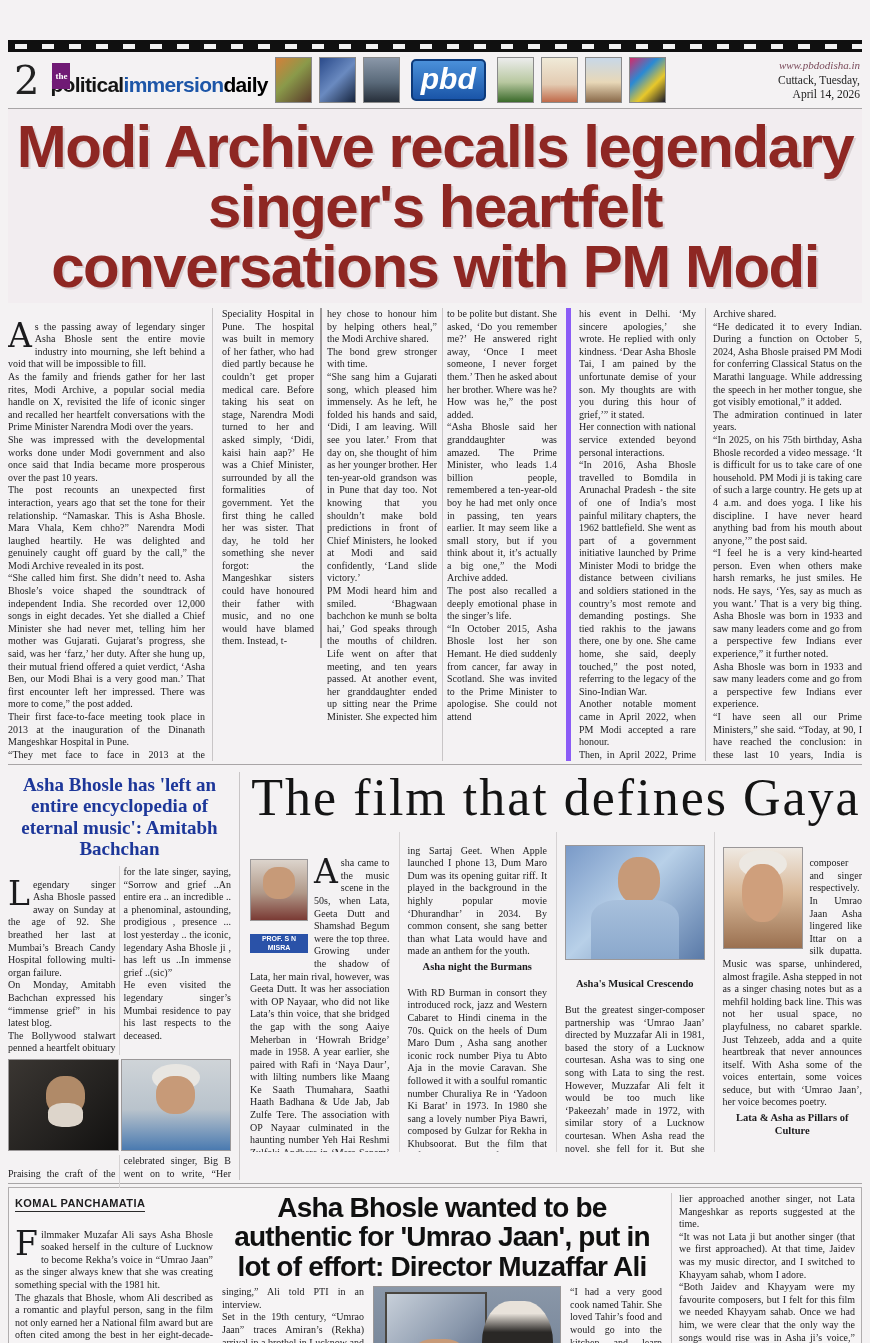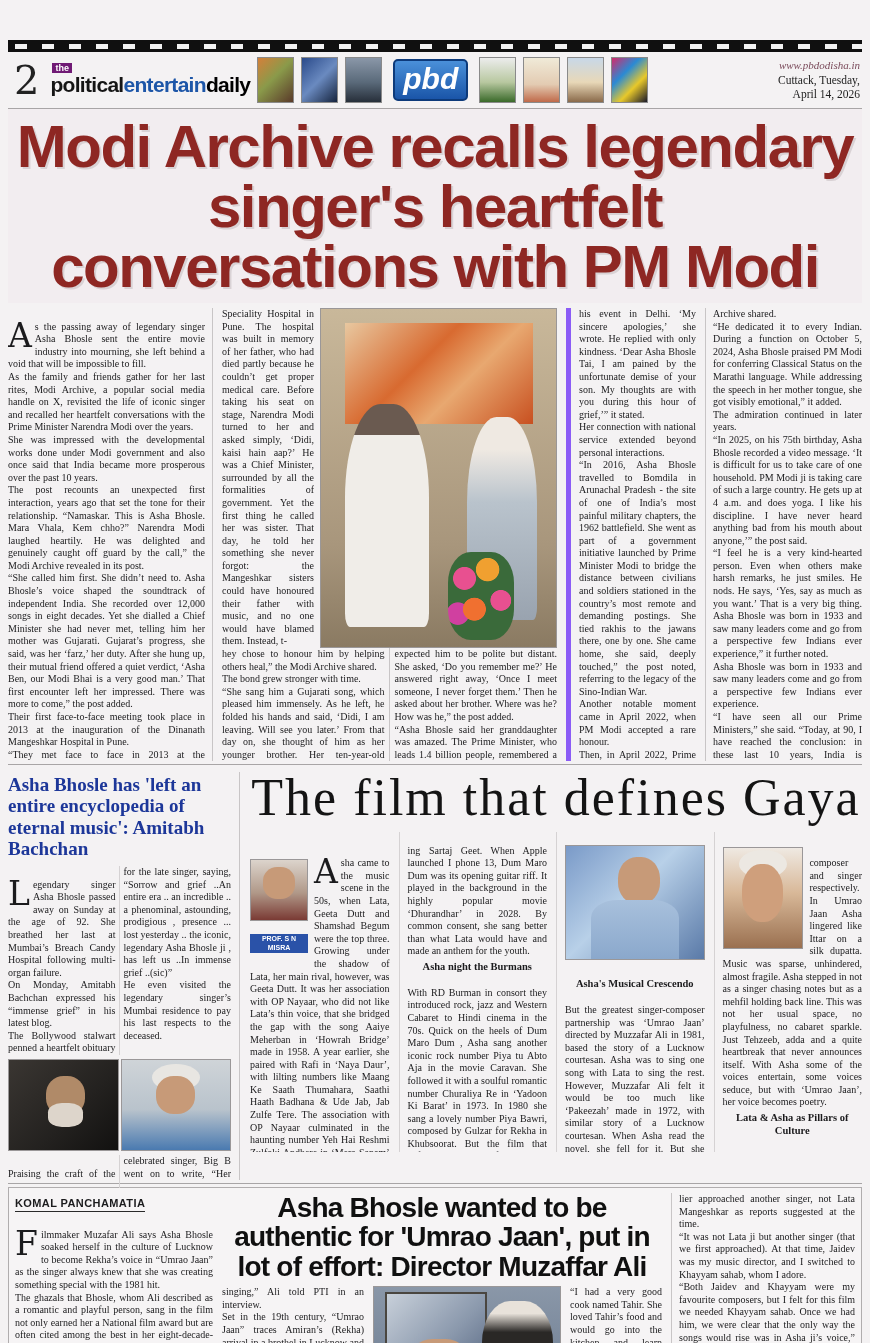--- a/index.html
+++ b/index.html
@@ -8,21 +8,21 @@
   #page { width: 870px; height: 1343px; padding: 0 8px; position: relative; }
 
   
   .topspace { height: 40px; }
   .filmstrip { height: 12px; background: repeating-linear-gradient(90deg,#101010 0 7px,#f2f2f2 7px 19px,#101010 19px 27px);
                border-top: 4px solid #101010; border-bottom: 3px solid #101010; }
   .masthead { height: 56px; display: flex; align-items: center; gap: 7px; padding: 3px 2px; }
   .pagenum { font-size: 40px; line-height: 0.9; font-family: "DejaVu Serif", serif; color:#222; padding: 0 4px; }
   .logoblock { position: relative; padding-top: 10px; white-space: nowrap; }
   .logo-the { position: absolute; top: 0; left: 2px; background: #701a75; color: #fff;
-              font-family: Liberation Sans, sans-serif; font-size: 9px; font-weight: bold; padding: 0 3px; }
+              font-family: Liberation Serif, serif; font-size: 9px; font-weight: bold; padding: 8px 3px; }
   .logoblock b { font-family: "Liberation Sans", sans-serif; font-size: 21px; font-weight: 800; letter-spacing: -0.7px; }
   .lg-political { color: #151515; } .lg-business { color: #1d56a8; } .lg-daily { color: #000000; font-weight: 600 !important; }
   .thumb { width: 37px; height: 46px; border: 1px solid #8a8a8a; flex: 0 0 auto; }
   .t1 { background: linear-gradient(135deg,#d4803a 0%,#8a9a4a 45%,#5a3a2a 100%); }
   .t2 { background: linear-gradient(135deg,#2a4a8a 0%,#6a8ac0 50%,#16243e 100%); }
   .t3 { background: linear-gradient(180deg,#8a97a8 0%,#5a6a7a 55%,#272f3a 100%); }
   .t4 { background: linear-gradient(180deg,#ececec 0%,#b8c8a0 55%,#3a6a2a 100%); }
   .t5 { background: linear-gradient(180deg,#f0ead8 0%,#e3cbb2 60%,#c06a4a 100%); }
   .t6 { background: linear-gradient(180deg,#c8d8e8 0%,#e8d8b8 55%,#8a6a4a 100%); }
   .t7 { background: linear-gradient(135deg,#d42a6a 0%,#2a8ad4 35%,#e8c82a 65%,#1a1a2a 100%); }
@@ -38,21 +38,21 @@
   .rule2 { border-top: 1px solid #a8a5a6; margin: 3px 0; }
 
   
   .headline-wrap { padding: 8px 4px 6px; background: #f2edf0; }
   .headline-wrap h1 { font-family: "Liberation Sans", sans-serif; font-weight: 800; font-size: 60px; line-height: 1.0;
                       letter-spacing: -1.5px; text-align: center; color: #8e2723; text-shadow: 2px 2px 0 #d9d2d5; }
   .bt { font-size: 10px; line-height: 1.26; text-align: justify; white-space: pre-line; overflow: hidden; }
   .dcap { float: left; font-size: 33px; line-height: 0.78; padding: 2px 3px 0 0; font-family: "DejaVu Serif", serif; }
   .art1 { display: flex; gap: 9px; height: 458px; padding-top: 5px; }
   .a1c1 { flex: 0 0 205px; border-right: 1px solid #c8c5c6; padding-right: 7px; }
-  .a1mid { flex: 1 1 auto; display: flex; flex-direction: column; }
+  .a1mid { flex: 1 1 auto; display: flex; flex-direction: row; gap: 5px; }
   .a1top { display: flex; gap: 6px; height: 340px; }
   .a1side { width: 92px; flex: 0 0 auto; }
   .a1below { flex: 1 1 auto; column-count: 2; column-gap: 10px; column-rule: 1px solid #c8c5c6; overflow: hidden; }
   .a1c4 { flex: 0 0 130px; border-left: 5px solid #8b5cf6; padding-left: 8px; }
   .a1c5 { flex: 0 0 157px; border-left: 1px solid #c8c5c6; padding-left: 7px; }
 
   
   .ph { position: relative; overflow: hidden; border: 1px solid #9a9798; background: #b8a88e; }
   .ph > div { position: absolute; }
   .photo1 { flex: 1 1 auto; background: linear-gradient(180deg,#c9b89a 0%,#a8967c 70%,#8a7a62 100%); }
@@ -84,21 +84,21 @@
   .pu-book { left: 44%; bottom: 4%; width: 20%; height: 26%; background: #f4f0e4; border: 1px solid #888; }
   .authwrap { float: left; width: 58px; margin: 2px 6px 2px 0; }
   .authph { width: 100%; height: 62px; background: linear-gradient(180deg,#dcd4cc 0%,#b09888 55%,#7a3a34 100%); }
   .au-face { top: 12%; left: 22%; width: 56%; height: 52%; background: #c79a78; border-radius: 45%; }
   .authcap { background: #2a52a8; color: #fff; font-family: "Liberation Sans", sans-serif; font-size: 7px;
              font-weight: bold; text-align: center; padding: 1px 0; }
 
   
   .midband { display: flex; gap: 10px; height: 412px; padding-top: 4px; }
   .bachchan { flex: 0 0 232px; border-right: 1px solid #c8c5c6; padding-right: 8px; }
-  .bachchan h2 { font-size: 19px; line-height: 1.12; font-weight: bold; color: #1d3799; padding: 2px 0 7px; }
+  .bachchan h2 { font-size: 19px; line-height: 1.12; font-weight: bold; text-align: center; color: #1d3799; padding: 2px 0 7px; }
   .b-body { column-count: 2; column-gap: 8px; column-rule: 1px solid #d5d2d3; height: 322px; overflow: hidden; }
   .b-photos { column-span: all; display: flex; gap: 2px; margin: 4px 0; }
   .film { flex: 1 1 auto; display: flex; flex-direction: column; }
   .film h2 { font-family: "Liberation Serif", serif; font-weight: 400; font-size: 52px; line-height: 1.0;
              letter-spacing: 2px; text-align: center; color: #141414; padding: 0 0 8px; }
   .f-body { display: flex; gap: 9px; height: 320px; }
   .f-col { flex: 1 1 0; overflow: hidden; }
   .f-col + .f-col { border-left: 1px solid #d5d2d3; padding-left: 8px; }
   .subhead { font-weight: bold; font-size: 10.5px; text-align: center; margin: 2px 0 1px; }
   .credit { text-align: right; font-style: italic; font-weight: bold; font-size: 10.5px; padding: 6px 24px 0 0; }
@@ -121,21 +121,21 @@
 </head>
 <body>
 
 <div id="page">
   <div class="topspace"></div>
   <div class="filmstrip"></div>
 
   <div class="masthead">
     <div class="pagenum">2</div>
     <div class="logoblock">
-      <span class="logo-the">the</span><b class="lg-political">political</b><b class="lg-business">entertain</b><b class="lg-daily">daily</b>
+      <span class="logo-the">the</span><b class="lg-political">political</b><b class="lg-business">immersion</b><b class="lg-daily">daily</b>
     </div>
     <div class="thumb t1"></div>
     <div class="thumb t2"></div>
     <div class="thumb t3"></div>
     <div class="pbdtitle">
       <span class="pbd-box">pbd</span>
     </div>
     <div class="thumb t4"></div>
     <div class="thumb t5"></div>
     <div class="thumb t6"></div>
@@ -229,21 +229,21 @@
         <div class="bt f-col">
           <div class="authwrap">
             <div class="ph authph"><div class="au-face"></div></div>
             <div class="authcap">PROF. S N MISRA</div>
           </div>
           <span class="dcap">A</span><span>sha came to the music scene in the 50s, when Lata, Geeta Dutt and Shamshad Begum were the top three. Growing under the shadow of Lata, her main rival, however, was Geeta Dutt. It was her association with OP Nayaar, who did not like Lata’s thin voice, that she bridged the gap with the song Aaiye Meherban in ‘Howrah Bridge’ made in 1958. A year earlier, she paired with Rafi in ‘Naya Daur’, with lilting numbers like Maang Ke Saath Thumahara, Saathi Haath Badhana &amp; Ude Jab, Jab Zulfe Tere. The association with OP Nayaar culminated in the haunting number Yeh Hai Reshmi Zulfoki Andhere in ‘Mere Sanam’ in 1965 before they parted company in 1974. Yeh Reshmi oozed modernity, swing and attitude to singing of Asha, a far cry from the staid, lyrical numbers being peddled around that time. However, her association with RD Burman and her song Dum Maro Dum in ‘Hare Ram Hare Krishna’ in 1971 broke the glass ceiling of Hindi film music. Asha made the chillum smoking Zeenat Aman sound unapologetically sensuous.</span>
           
           
         </div>
         <div class="bt f-col">
-          <span>ing Sartaj Geet. When Apple launched I phone 13, Dum Maro Dum was its opening guitar riff. It played in the background in the highly popular movie ‘Dhurandhar’ in 2028. By common consent, she sang better than what Lata would have and made an anthem for the youth.</span>
+          <span>ing Sartaj Geet. When Apple launched I phone 13, Dum Maro Dum was its opening guitar riff. It played in the background in the highly popular movie ‘Dhurandhar’ in 2034. By common consent, she sang better than what Lata would have and made an anthem for the youth.</span>
           <div class="subhead">Asha night the Burmans</div>
           <span>With RD Burman in consort they introduced rock, jazz and Western Cabaret to Hindi cinema in the 70s. Quick on the heels of Dum Maro Dum , Asha sang another iconic rock number Piya tu Abto Aja in the movie Caravan. She followed it with a soulful romantic number Churaliya Re in ‘Yadoon Ki Barat’ in 1973. In 1980 she sang a lovely number Piya Bawri, composed by Gulzar for Rekha in Khubsoorat. But the film that defined the best of Asha-RD-Gulzar combine is ‘Izaajat’, adapted from the Bengali film ‘Jatagriha’. A forlorn wife, played with rare sensitivity and dignity by Rekha, Asha’s rendering of Khali Haath Sham Ayi takes one’s breath away. Even better is the number Mera Kuch Saman Tumari Pas Padi Hai, which is both minimalistic and haunting. It broke conventional song structure and brought sublime musicality to a strikingly conversational lyric of Gulzar. Asha met RD fortuitously in SD Burman’s house, where Burman Da because of a misunderstanding with Lata asked Asha to sing that superb song Kali Ghata Chaye for Nutan in the film ‘Sujata’ (1959). Asha again sang a haunting number Ab Ke Baras Bhej Bhaiya in ‘Bandini’ (1963). It was a perfect melodic partnership, prompting Burman Da to observe Asha’s voice is no less sweet than Lata’.</span>
         </div>
         <div class="bt f-col">
           <div class="ph photo-asha-mic">
             <div class="pm-face"></div>
             <div class="pm-sari"></div>
           </div>
           <div class="subhead">Asha's Musical Crescendo</div>
           <span>But the greatest singer-composer partnership was ‘Umrao Jaan’ directed by Muzzafar Ali in 1981, based the story of a Lucknow courtesan. Asha was to sing one song with Lata to sing the rest. However, Muzzafar Ali felt it would be too much like ‘Pakeezah’ made in 1972, with similar story of a Lucknow courtesan. When Asha read the novel, she fell for it. But she found in Khayaam, a very difficult composer, who would not let her sing in her usual high octane but drop her pitch by 1.5 scale, ‘lower sur’. It was pure rendering of rare Ghazals penned by Shahryar. The songs of Umrao Jaan was pure magic. Dil Cheez Kya Hai was based on Raga Bihag, In Ankhuoki Masti was based on Bhupali, Yeh Kya Jaga Hai Dosto, on Bihag and Zustuju Jiski Thi on raga Yaman Kalyan. Both ‘Pakeezah’ and ‘Umrao Jan’ are gold standard courtesan films. While Lata rendered lilting numbers like Chalte Chalte and Thade Rahio with heavy classical base, Asha fared no less in the raga based Gazhals of ‘Umrao Jaan’ under the exacting watch of Khayaam. No wonder, the troika of Rekha, Khayam and Asha won the National award in 1981 for best actor,</span>

